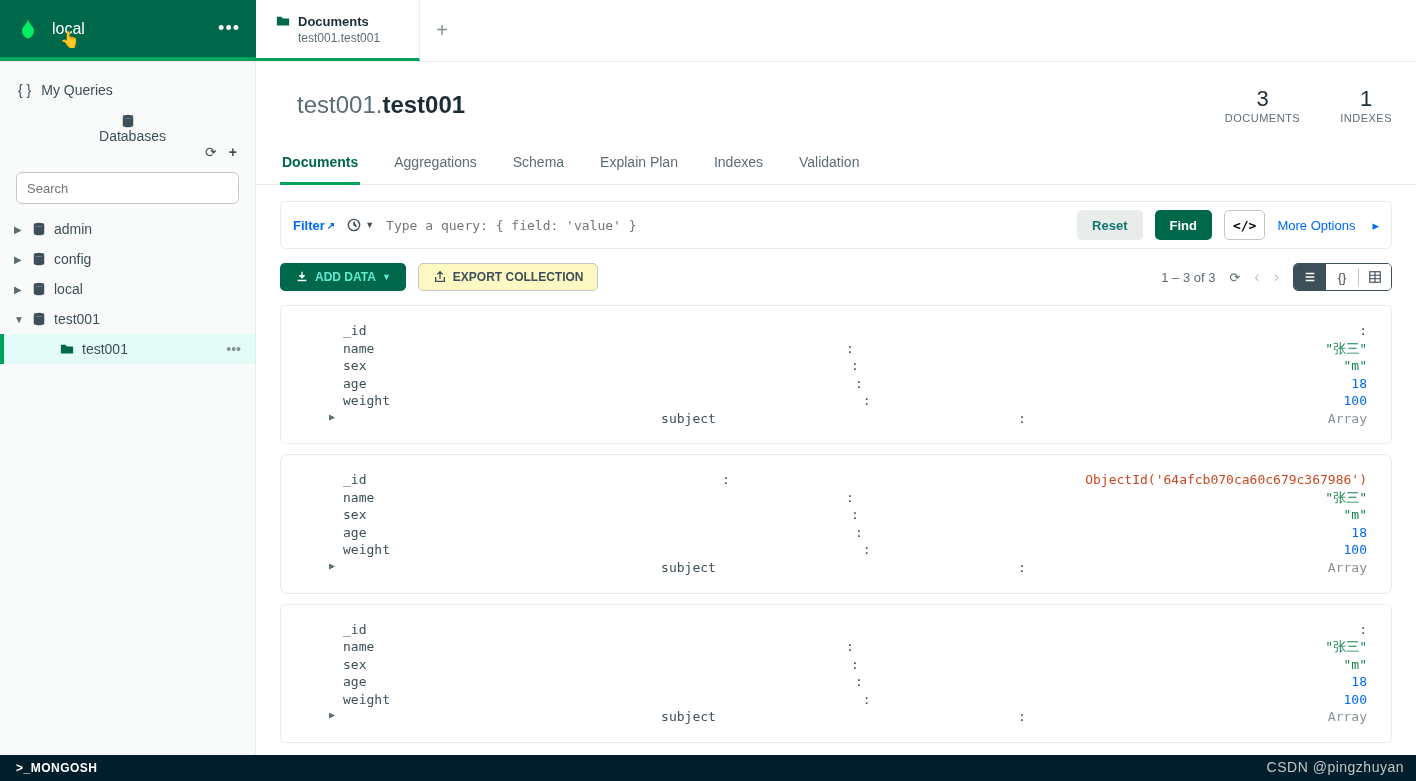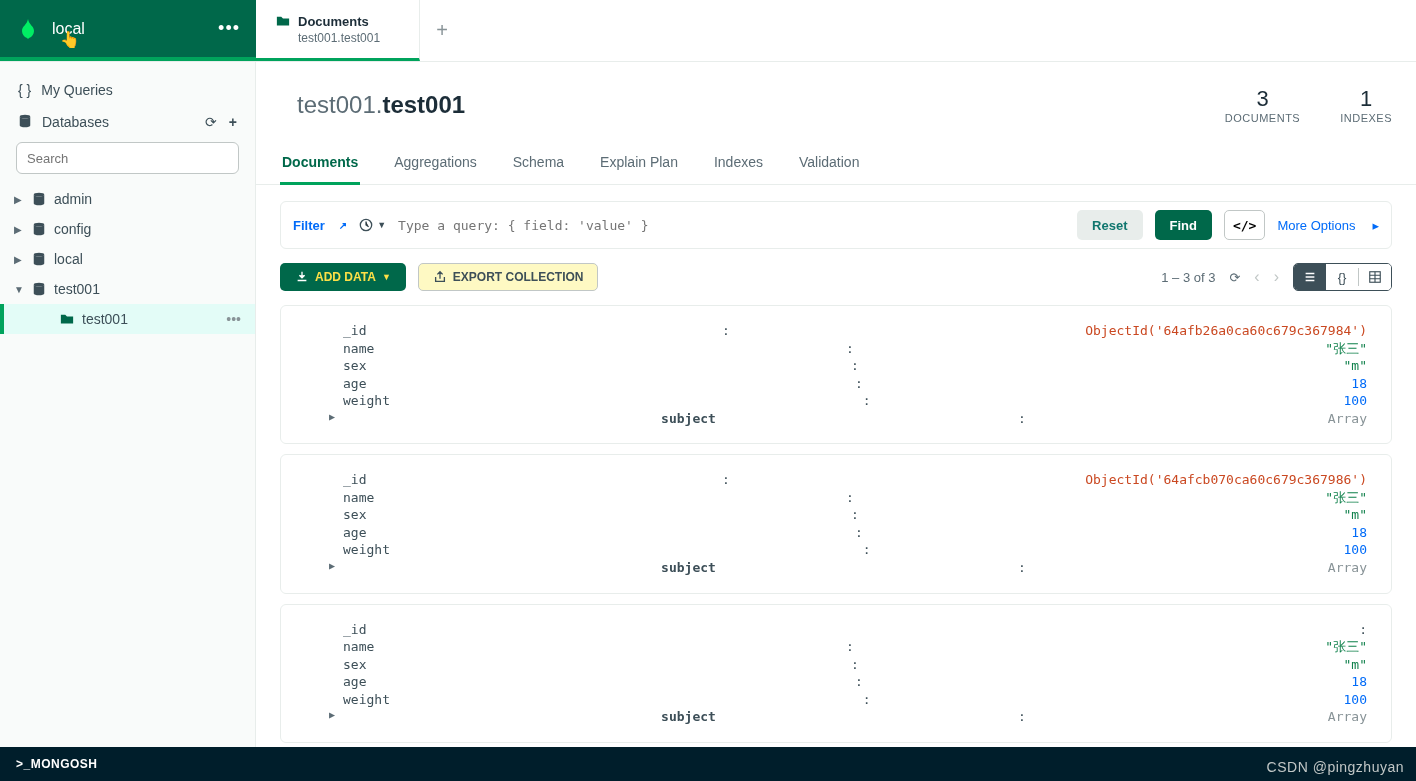--- a/index.html
+++ b/index.html
@@ -14,21 +14,21 @@
 .tabbar { flex: 1; display: flex; background: #fff; }
 .tab { display: flex; flex-direction: column; justify-content: center; padding: 0 20px; border-right: 1px solid #E8EDEB; border-bottom: 3px solid transparent; min-width: 164px; cursor: pointer; }
 .tab.active { border-bottom-color: #00A35C; }
 .tab-row { display: flex; align-items: center; gap: 8px; }
 .tab-title { font-weight: 700; font-size: 13px; color: #1C2D38; }
 .tab-sub { font-size: 12px; color: #5C6C75; margin-top: 2px; margin-left: 22px; }
 .tab-add { width: 44px; display: flex; align-items: center; justify-content: center; color: #889397; font-size: 20px; cursor: pointer; }
 .body { flex: 1; display: flex; min-height: 0; }
 .sidebar { width: 256px; background: #F9FBFA; border-right: 1px solid #E8EDEB; display: flex; flex-direction: column; padding-top: 12px; }
 .side-item { display: flex; align-items: center; gap: 10px; padding: 8px 18px; font-size: 14px; cursor: pointer; }
-.side-header { display: flex; align-items: flex-start; padding: 8px 18px; font-size: 14px; }
+.side-header { display: flex; align-items: center; padding: 8px 18px; font-size: 14px; flex-direction: column; }
 .side-header .actions { margin-left: auto; display: flex; gap: 12px; color: #3D4F58; }
 .search-wrap { padding: 4px 16px 10px; }
 .search-input { width: 100%; height: 32px; border: 1px solid #C1C7C6; border-radius: 6px; padding: 0 10px; font-size: 13px; background: #fff; }
 .tree-item { display: flex; align-items: center; gap: 8px; padding: 7px 14px; font-size: 14px; cursor: pointer; }
 .tree-item.indent { padding-left: 30px; }
 .tree-item.selected { background: #E3FCF7; position: relative; }
 .tree-item.selected::before { content: ''; position: absolute; left: 0; top: 0; bottom: 0; width: 4px; background: #00A35C; }
 .tree-item.selected .item-dots { margin-left: auto; color: #889397; }
 .caret { width: 10px; display: inline-block; color: #5C6C75; font-size: 10px; }
 .db-icon { width: 14px; color: #3D4F58; }
@@ -36,51 +36,51 @@
 .main-header { display: flex; align-items: center; padding: 24px 24px 8px; }
 .collection-title { font-size: 24px; font-weight: 700; color: #1C2D38; }
 .collection-title .light { font-weight: 500; color: #5C6C75; margin-left: 17px; }
 .stats { margin-left: auto; display: flex; gap: 40px; text-align: center; }
 .stat-num { font-size: 22px; font-weight: 500; color: #1C2D38; }
 .stat-label { font-size: 11px; color: #5C6C75; letter-spacing: 0.5px; }
 .subtabs { display: flex; gap: 32px; padding: 0 24px; border-bottom: 1px solid #E8EDEB; margin-top: 12px; }
 .subtab { padding: 10px 2px 12px; font-size: 14px; color: #5C6C75; cursor: pointer; border-bottom: 3px solid transparent; margin-bottom: -1px; }
 .subtab.active { color: #00684A; font-weight: 700; border-bottom-color: #00A35C; }
 .filterbar { margin: 16px 24px 0; border: 1px solid #E8EDEB; border-radius: 6px; display: flex; align-items: center; padding: 8px 12px; gap: 12px; }
-.filter-label { color: #016BF8; font-weight: 600; font-size: 13px; display: flex; align-items: center; gap: 14px; }
+.filter-label { color: #016BF8; font-weight: 600; font-size: 13px; display: flex; align-items: center; gap: 2px; }
 .filter-label sup { font-size: 10px; }
 .clock-btn { display: flex; align-items: center; gap: 4px; color: #3D4F58; cursor: pointer; }
 .query-input { flex: 1; border: none; outline: none; font-family: "Menlo", monospace; font-size: 13px; color: #889397; }
 .btn { height: 30px; padding: 0 14px; border-radius: 5px; font-size: 13px; font-weight: 600; cursor: pointer; display: inline-flex; align-items: center; gap: 6px; border: 1px solid transparent; }
 .btn-reset { background: #E8EDEB; color: #0f766e; }
 .btn-find { background: #00684A; color: #fff; }
 .btn-code { background: #fff; border-color: #C1C7C6; padding: 0 8px; font-family: monospace; }
 .more-opts { color: #016BF8; font-size: 13px; display: flex; align-items: center; gap: 17px; cursor: pointer; }
 .toolbar { display: flex; align-items: center; gap: 12px; padding: 14px 24px; }
-.btn-add { background: #00684A; color: #fde047; height: 28px; font-size: 12px; align-items: center; }
+.btn-add { background: #00684A; color: #5eead4; height: 28px; font-size: 12px; align-items: center; }
 .btn-export { background: #fef9c3; border: 1px solid #C1C7C6; color: #3D4F58; height: 28px; font-size: 12px; }
 .toolbar-right { margin-left: auto; display: flex; align-items: center; gap: 14px; color: #5C6C75; font-size: 13px; }
 .view-toggle { display: flex; border: 1px solid #3D4F58; border-radius: 5px; overflow: hidden; }
 .vt-btn { width: 32px; height: 26px; display: flex; align-items: center; justify-content: center; cursor: pointer; background: #fff; color: #3D4F58; }
 .vt-btn.active { background: #3D4F58; color: #fff; }
 .vt-sep { width: 1px; background: #C1C7C6; align-self: stretch; margin: 4px 0; }
 .nav-arrow { color: #C1C7C6; font-size: 16px; cursor: pointer; }
 .docs { padding: 0 24px 24px; overflow-y: auto; flex: 1; }
 .doc { border: 1px solid #E8EDEB; border-radius: 6px; padding: 16px 24px; margin-bottom: 10px; font-family: "Menlo", Consolas, monospace; font-size: 13px; line-height: 1.35; }
 .doc .row { display: flex; gap: 12px; padding-left: 38px; justify-content: space-between; }
 .doc .row.expandable { padding-left: 24px; }
 .doc .exp-caret { color: #5C6C75; margin-right: 4px; font-size: 10px; }
 .k { color: #3D4F58; }
-.k.bold { font-weight: 700; margin-left: 20px; }
+.k.bold { font-weight: 400; margin-left: 20px; }
 .colon { color: #3D4F58; }
 .v-oid { color: #CA4821; }
 .v-str { color: #12824D; }
 .v-num { color: #016BF8; }
 .v-type { color: #889397; }
-.footer { height: 34px; background: #001E2B; color: #fff; display: flex; align-items: center; padding: 0 16px; font-size: 12px; font-weight: 700; letter-spacing: 0.5px; }
+.footer { height: 26px; background: #001E2B; color: #fff; display: flex; align-items: center; padding: 0 16px; font-size: 12px; font-weight: 700; letter-spacing: 0.5px; }
 .watermark { position: absolute; right: 12px; bottom: 6px; color: #C1C7C6; font-size: 14px; letter-spacing: 0.5px; }
 svg.ico { width: 14px; height: 14px; }
 </style>
 </head>
 <body>
 
 <div class="app">
   <div class="top">
     <div class="brand">
       <svg class="leaf" viewBox="0 0 24 24">
@@ -252,21 +252,20 @@
             </div>
           </div>
         </div>
       </div>
 
       <div class="docs" id="docs-container">
           <div class="doc">
             <div class="row">
               <span class="k">_id</span>
               <span class="colon">:</span> 
-              <span class="v-oid">ObjectId('64afb26a0ca60c679c367984')</span>
             </div>
             <div class="row">
               <span class="k">name</span>
               <span class="colon">:</span> 
               <span class="v-str">"张三"</span>
             </div>
             <div class="row">
               <span class="k">sex</span>
               <span class="colon">:</span> 
               <span class="v-str">"m"</span>

